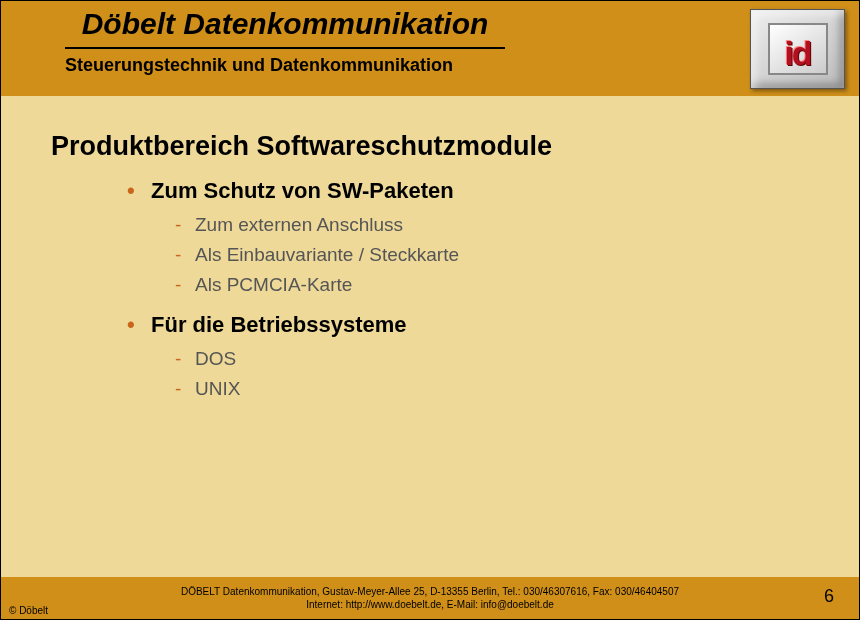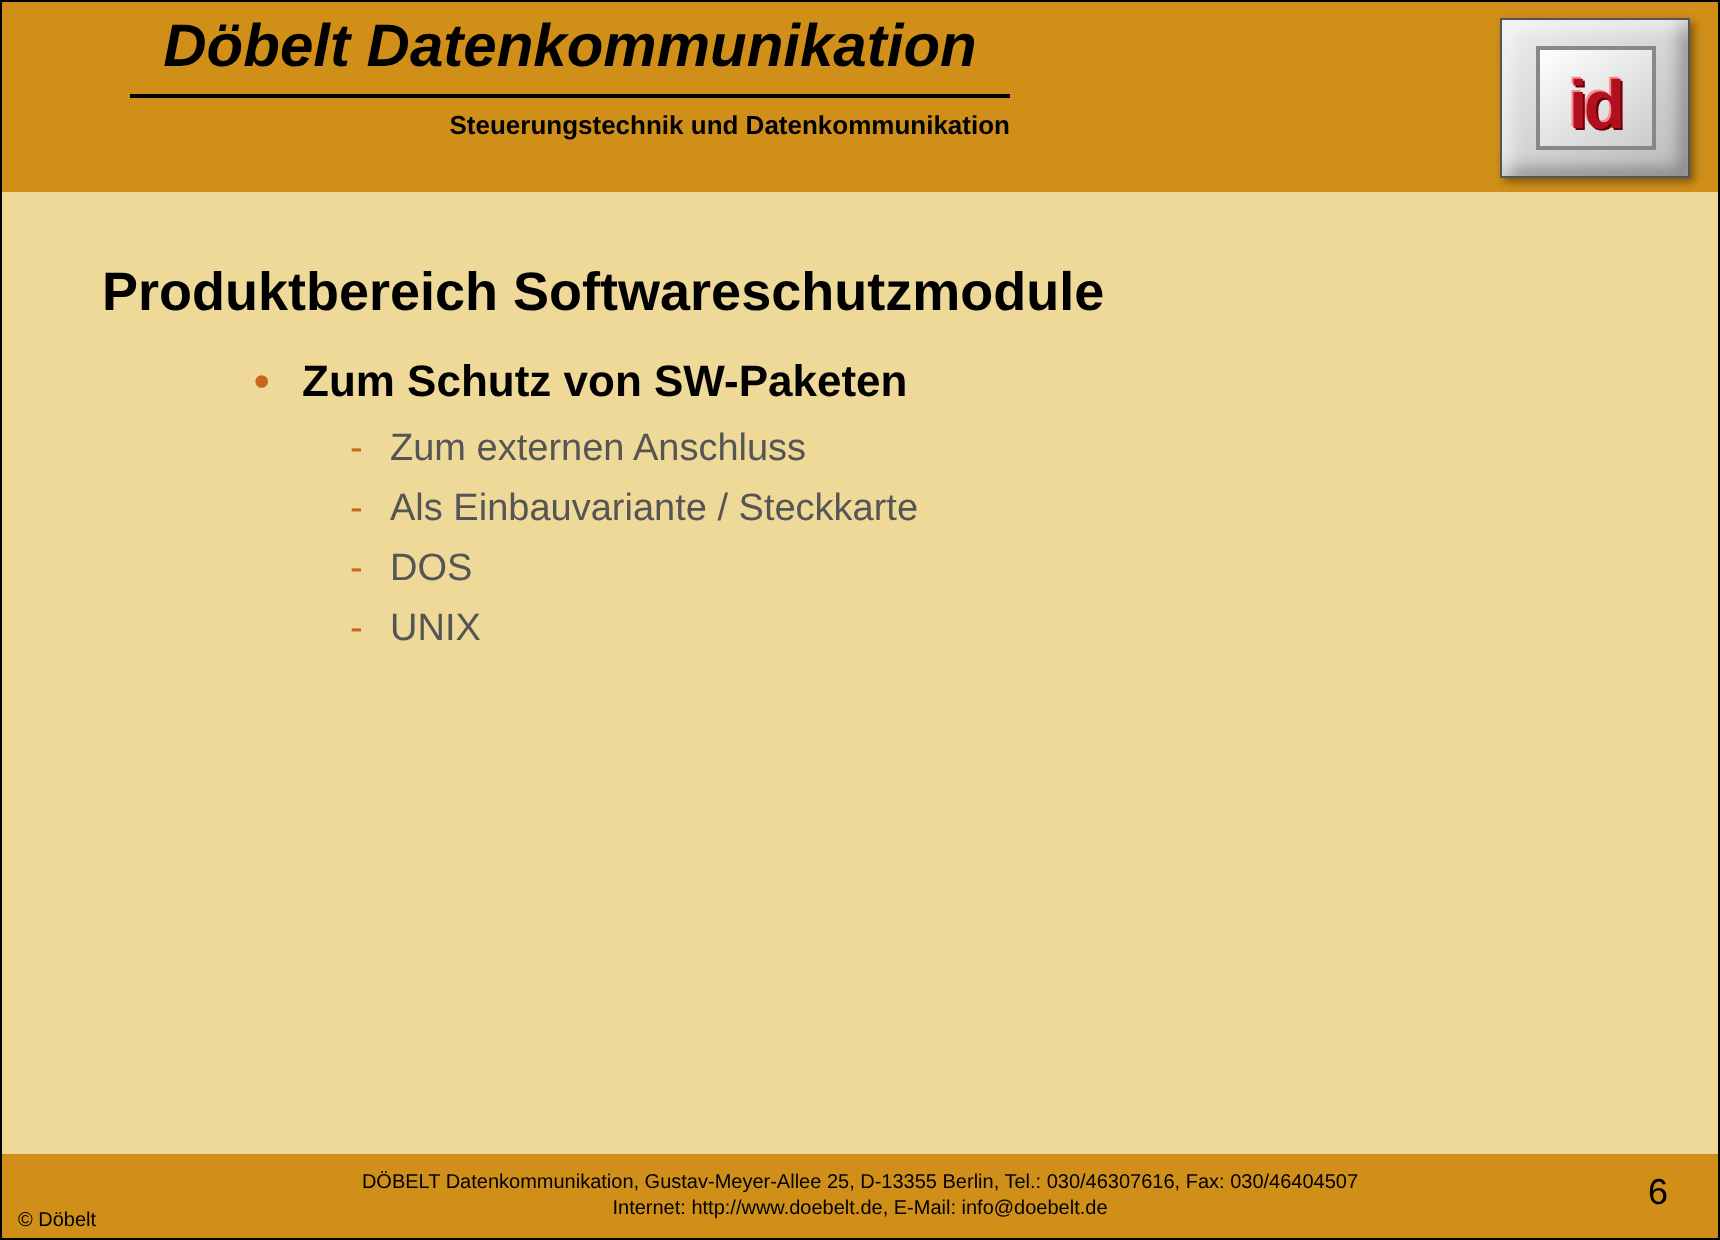--- a/index.html
+++ b/index.html
@@ -29,24 +29,24 @@
     font-weight: bold;
     font-style: italic;
     color: #000;
     text-align: center;
     width: 440px;
     border-bottom: 2px solid #000;
     padding-bottom: 6px;
     margin-bottom: 6px;
   }
   .subtitle {
-    font-size: 13px;
+    font-size: 18px;
     font-weight: bold;
     color: #000;
-    text-align: right;
+    text-align: left;
     width: 440px;
   }
   .logo-box {
     position: absolute;
     right: 14px;
     top: 8px;
     width: 95px;
     height: 80px;
     background: linear-gradient(145deg,#eee,#bbb);
     border: 1px solid #555;
@@ -156,20 +156,22 @@
     </div>
   </div>
 </div>
 
 <div class="content">
   <div class="content-title">Produktbereich Softwareschutzmodule</div>
   <div class="bullets">
     <div class="b1">Zum Schutz von SW-Paketen</div>
     <div class="b2">Zum externen Anschluss</div>
     <div class="b2">Als Einbauvariante / Steckkarte</div>
+    <div class="b2">Als PCMCIA-Karte</div>
+    <div class="b1">Für die Betriebssysteme</div>
     <div class="b2">DOS</div>
     <div class="b2">UNIX</div>
   </div>
 </div>
 
 <div class="footer">
   <div class="copyright">© Döbelt</div>
   <div class="footer-center">
     <div>DÖBELT Datenkommunikation, Gustav-Meyer-Allee 25, D-13355 Berlin, Tel.: 030/46307616, Fax: 030/46404507</div>
     <div>Internet: http://www.doebelt.de, E-Mail: info@doebelt.de</div>

